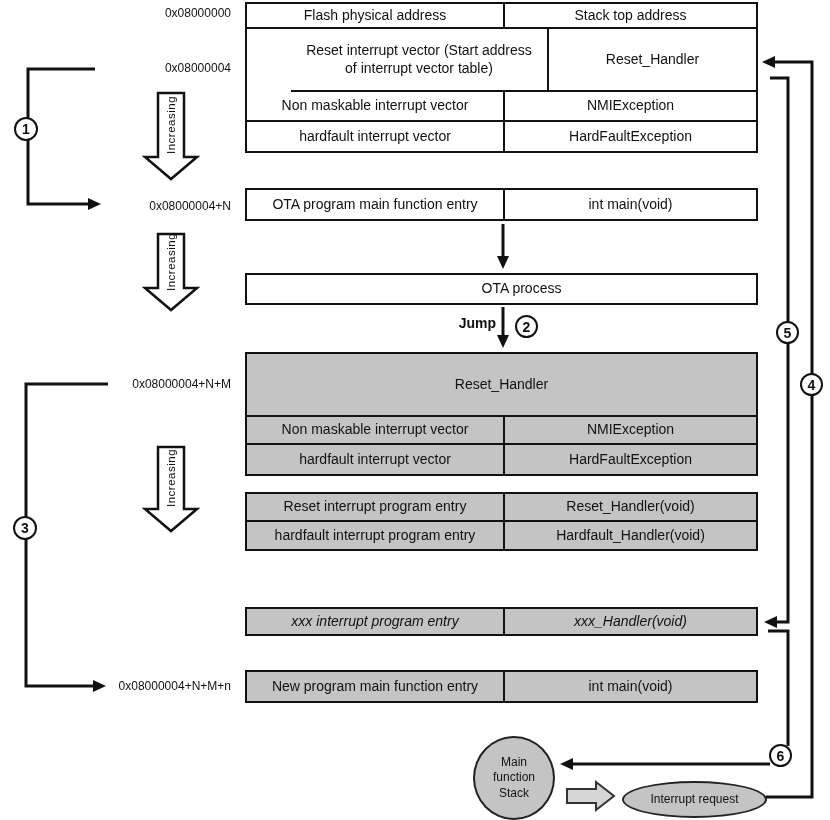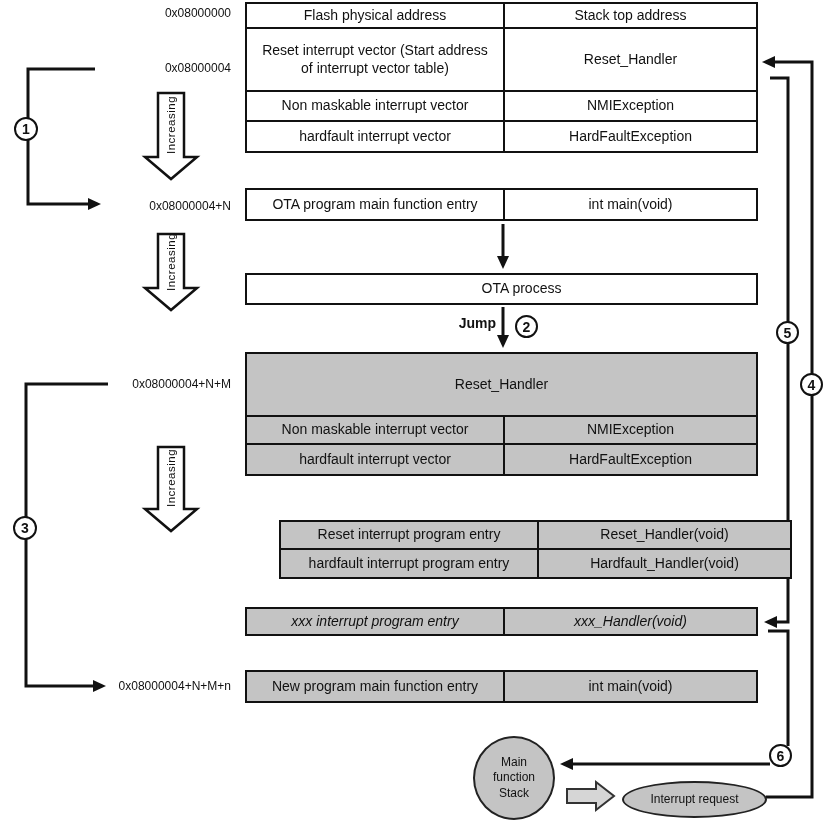--- a/index.html
+++ b/index.html
@@ -70,21 +70,21 @@
   <div class="addr" style="top:61px;right:599px;">0x08000004</div>
   <div class="addr" style="top:199px;right:599px;">0x08000004+N</div>
   <div class="addr" style="top:377px;right:599px;">0x08000004+N+M</div>
   <div class="addr" style="top:679px;right:599px;">0x08000004+N+M+n</div>
 
   <div class="tbl" style="left:245px;top:2px;width:513px;height:151px;">
     <div class="row sep" style="flex:0 0 25px;">
       <div class="cell l">Flash physical address</div>
       <div class="cell r">Stack top address</div>
     </div>
-    <div class="row sep" style="flex:0 0 63px;">
+    <div class="row sep" style="flex:0 0 63px;margin-left:44px;">
       <div class="cell l">Reset interrupt vector (Start address of interrupt vector table)</div>
       <div class="cell r">Reset_Handler</div>
     </div>
     <div class="row sep" style="flex:0 0 30px;">
       <div class="cell l">Non maskable interrupt vector</div>
       <div class="cell r">NMIException</div>
     </div>
     <div class="row" style="flex:0 0 29px;">
       <div class="cell l">hardfault interrupt vector</div>
       <div class="cell r">HardFaultException</div>
@@ -111,21 +111,21 @@
     <div class="row sep" style="flex:0 0 28px;">
       <div class="cell l">Non maskable interrupt vector</div>
       <div class="cell r">NMIException</div>
     </div>
     <div class="row" style="flex:0 0 29px;">
       <div class="cell l">hardfault interrupt vector</div>
       <div class="cell r">HardFaultException</div>
     </div>
   </div>
 
-  <div class="tbl gray" style="left:245px;top:520px;width:513px;height:59px;margin-left:34px;">
+  <div class="tbl gray" style="left:245px;top:492px;width:513px;height:59px;">
     <div class="row sep" style="flex:0 0 28px;">
       <div class="cell l">Reset interrupt program entry</div>
       <div class="cell r">Reset_Handler(void)</div>
     </div>
     <div class="row" style="flex:0 0 27px;">
       <div class="cell l">hardfault interrupt program entry</div>
       <div class="cell r">Hardfault_Handler(void)</div>
     </div>
   </div>
 

